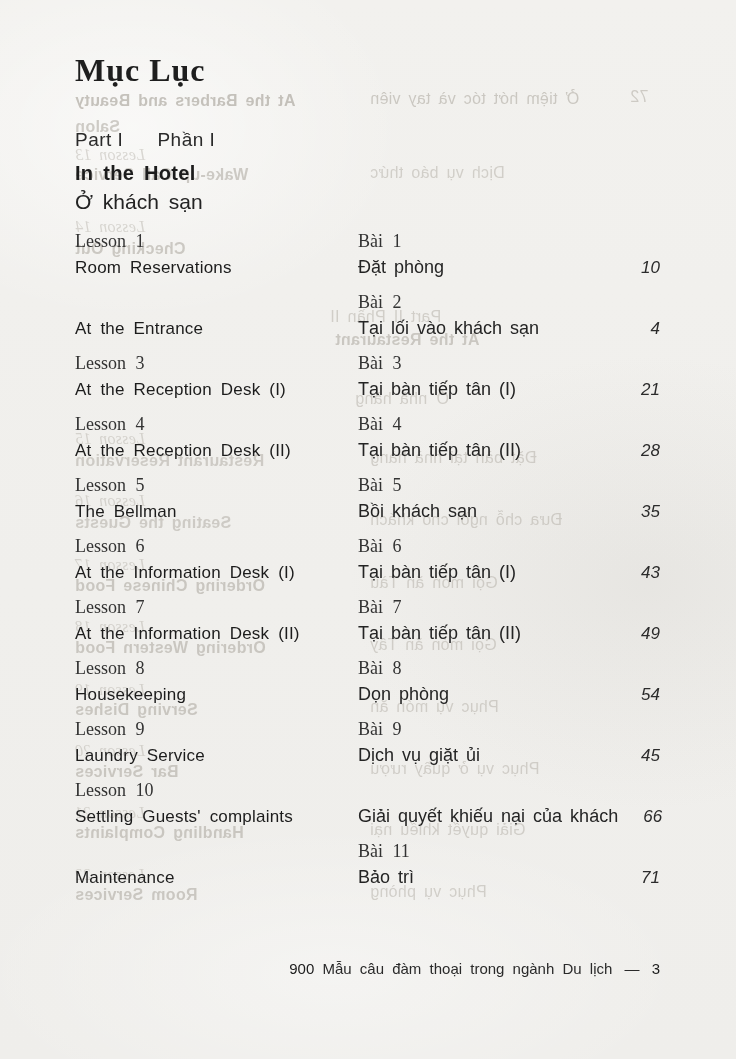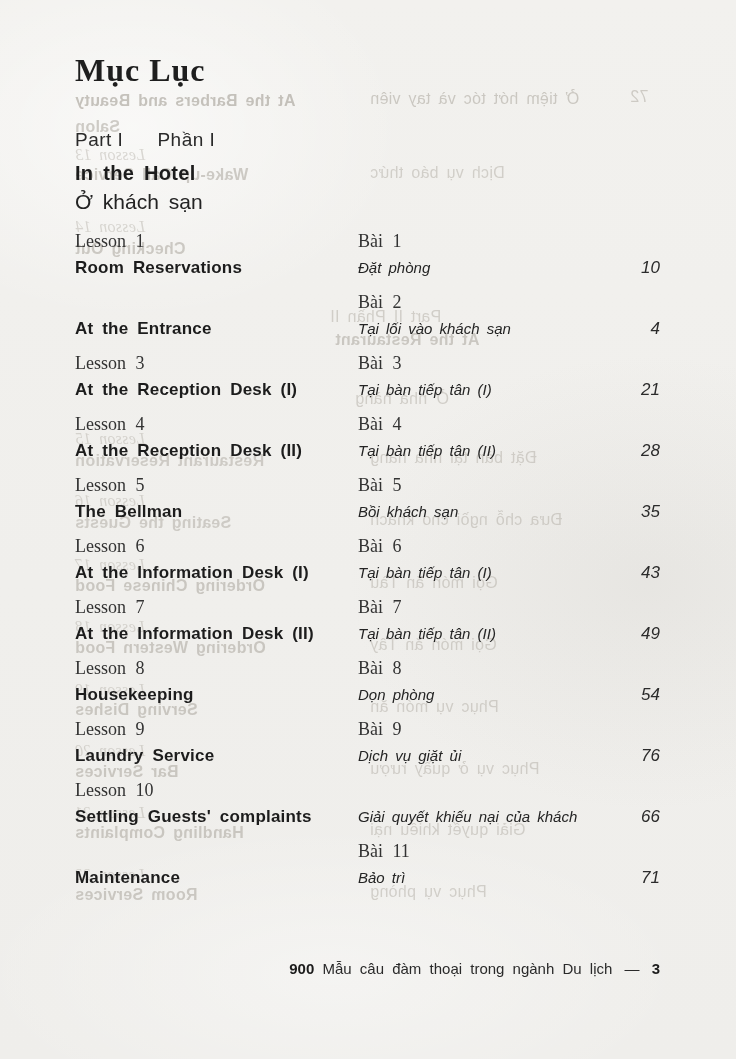--- a/index.html
+++ b/index.html
@@ -75,48 +75,47 @@
     font-size: 18px;
     line-height: 25px;
     color: #333;
     word-spacing: 5px;
     white-space: nowrap;
   }
   .lesson { grid-column: 1; grid-row: 1; }
   .bai    { grid-column: 2; grid-row: 1; }
   .title-en {
     grid-column: 1; grid-row: 2;
-    font-weight: bold; font-size: 17px; line-height: 27px;
+    font-weight: normal; font-size: 17px; line-height: 27px;
     color: #1c1c1c; word-spacing: 4px; letter-spacing: 0.2px;
     white-space: nowrap;
   }
   .title-vi {
     grid-column: 2; grid-row: 2;
-    font-size: 15px; line-height: 27px;
+    font-size: 18px; line-height: 27px;
     color: #242424; word-spacing: 3px;
     white-space: nowrap;
-    font-style: italic;
   }
   .pagenum {
     grid-column: 3; grid-row: 2;
     font-family: Liberation Sans, sans-serif;
     font-style: italic;
     font-size: 17px; line-height: 27px;
     text-align: right; color: #2b2b2b;
   }
 
   .footer {
     position: absolute;
     top: 960px; right: 76px;
     z-index: 2;
     font-size: 15px; color: #2a2a2a;
     word-spacing: 4px;
     white-space: nowrap;
   }
-  .footer .b { font-weight: bold; color: #1c1c1c; }
+  .footer .b { font-weight: normal; color: #1c1c1c; }
   .footer .dash { margin: 0 4px; }
 </style>
 </head>
 <body>
 
 <div class="page">
 
   <div class="ghost-layer">
       <div class="ghost-line gb" style="left: 75px; top: 92px; opacity: 0.6;">At the Barbers and Beauty</div>
       <div class="ghost-line" style="left: 370px; top: 90px; opacity: 0.55;">Ở tiệm hớt tóc và tay viên</div>
@@ -231,21 +230,21 @@
         <div class="title-en">Housekeeping</div>
         <div class="title-vi">Dọn phòng</div>
         <div class="pagenum">54</div>
       </div>
 
       <div class="entry">
         <div class="lesson">Lesson 9</div>
         <div class="bai">Bài 9</div>
         <div class="title-en">Laundry Service</div>
         <div class="title-vi">Dịch vụ giặt ủi</div>
-        <div class="pagenum">76</div>
+        <div class="pagenum">45</div>
       </div>
 
       <div class="entry">
         <div class="lesson">Lesson 10</div>
         <div class="title-en">Settling Guests' complaints</div>
         <div class="title-vi">Giải quyết khiếu nại của khách</div>
         <div class="pagenum">66</div>
       </div>
 
       <div class="entry">

